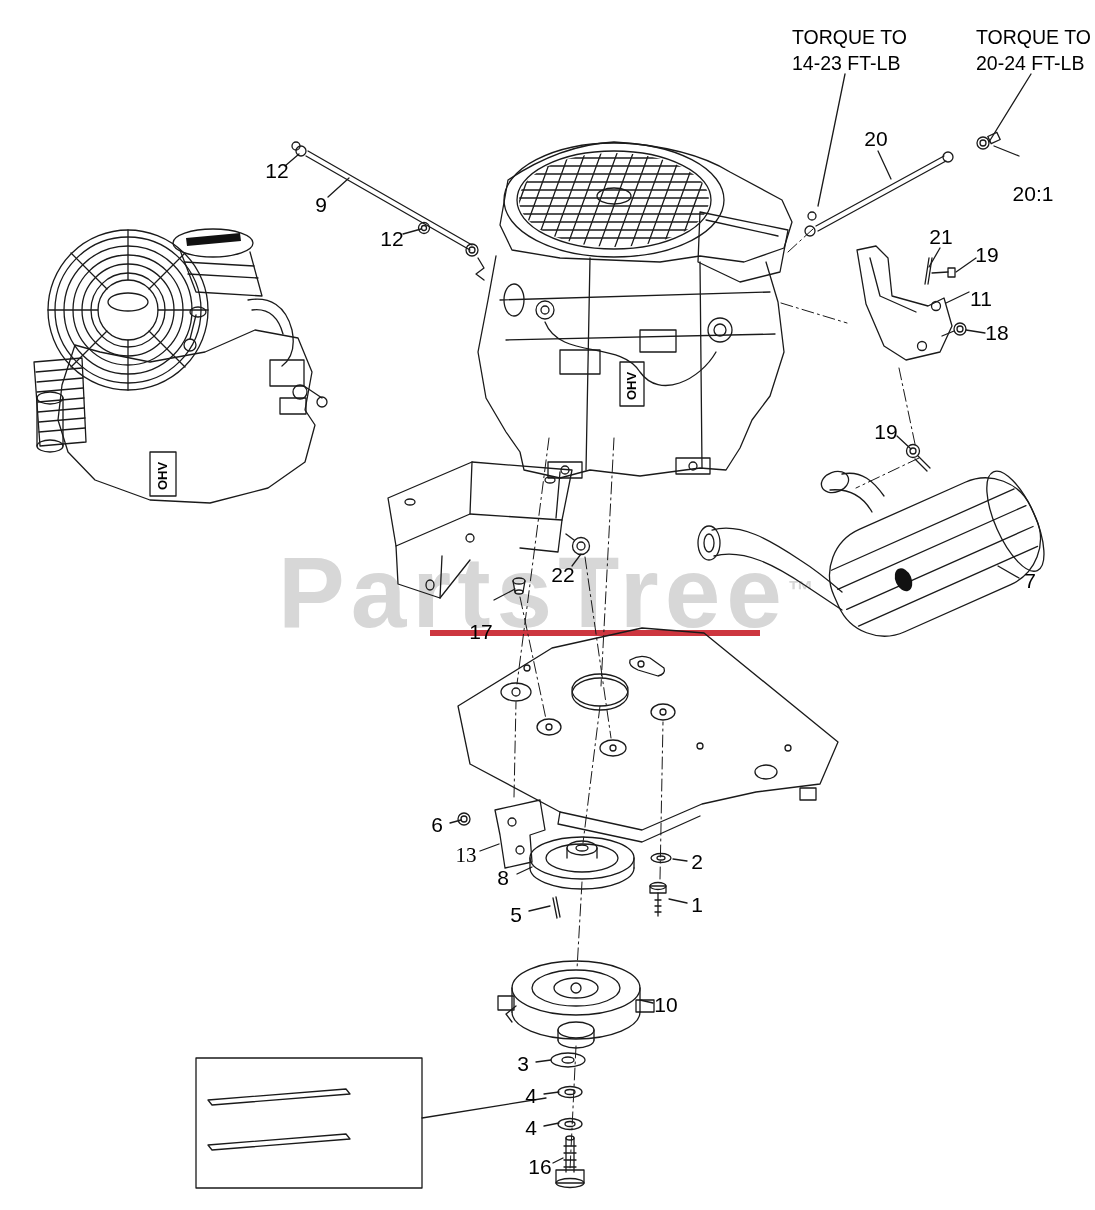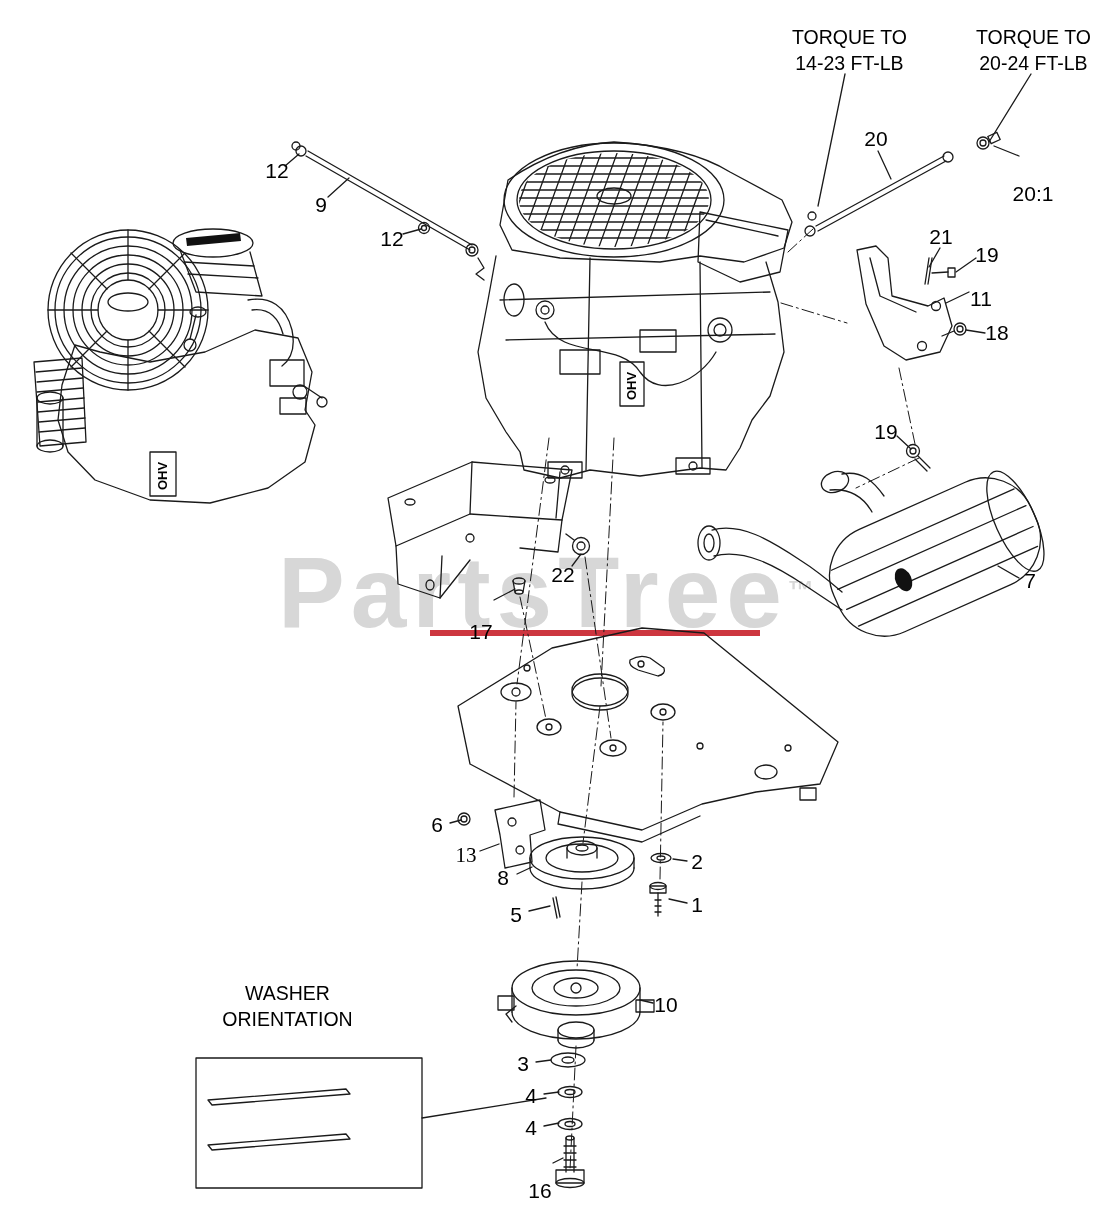--- a/index.html
+++ b/index.html
@@ -20,21 +20,21 @@
   svg.art *{stroke:#1a1a1a;fill:none;stroke-width:1.3;stroke-linecap:round;stroke-linejoin:round;}
   svg.art .fillDark{fill:#111;stroke:none;}
   svg.art .thin{stroke-width:1;}
   svg.art .cl{stroke-dasharray:12 4 2 4;stroke-width:1;}
   svg.art text{fill:#000;stroke:none;font-family:"Liberation Sans",sans-serif;font-size:13px;font-weight:bold;}
   
   .callout{
     position:absolute;z-index:3;transform:translate(-50%,-50%);
     font-size:21px;color:#000;white-space:nowrap;
   }
-  .anno{position:absolute;z-index:3;font-size:19.5px;line-height:1.35;color:#000;white-space:nowrap;text-align:center;}
+  .anno{position:absolute;z-index:3;font-size:19.5px;line-height:1.35;color:#000;white-space:nowrap;}
   .anno.center{text-align:center;}
 </style>
 </head>
 <body>
 
 <div class="stage">
 
   <div class="watermark">
     <span>PartsTree</span><sup class="tm">™</sup>
     <div class="wm-bar"></div>
@@ -393,24 +393,20 @@
 
   <div class="anno" style="left:792px;top:24px;">
     <div>TORQUE TO</div>
     <div>14-23 FT-LB</div>
   </div>
   <div class="anno" style="left:976px;top:24px;">
     <div>TORQUE TO</div>
     <div>20-24 FT-LB</div>
   </div>
 
-  <div class="anno center" style="left:200px;top:980px;width:175px;">
-    <div>WASHER</div>
-    <div>ORIENTATION</div>
-  </div>
 
   <div id="callouts">
       <div class="callout" style="left: 277px; top: 171px;">12</div>
       <div class="callout" style="left: 321px; top: 205px;">9</div>
       <div class="callout" style="left: 392px; top: 239px;">12</div>
       <div class="callout" style="left: 876px; top: 139px;">20</div>
       <div class="callout" style="left: 1033px; top: 158px; margin-top: 36px;">20:1</div>
       <div class="callout" style="left: 941px; top: 237px; text-align: center;">21</div>
       <div class="callout" style="left: 987px; top: 255px;">19</div>
       <div class="callout" style="left: 981px; top: 291px; margin-top: 8px;">11</div>
@@ -422,16 +418,16 @@
       <div class="callout" style="left: 437px; top: 825px;">6</div>
       <div class="callout" style="left: 466px; top: 855px; font-family: Liberation Serif, serif;">13</div>
       <div class="callout" style="left: 503px; top: 878px;">8</div>
       <div class="callout" style="left: 697px; top: 862px;">2</div>
       <div class="callout" style="left: 697px; top: 905px;">1</div>
       <div class="callout" style="left: 516px; top: 915px;">5</div>
       <div class="callout" style="left: 666px; top: 1005px;">10</div>
       <div class="callout" style="left: 523px; top: 1064px;">3</div>
       <div class="callout" style="left: 531px; top: 1096px;">4</div>
       <div class="callout" style="left: 531px; top: 1128px;">4</div>
-      <div class="callout" style="left: 540px; top: 1167px; margin-top: 24px;">16</div>
+      <div class="callout" style="left: 540px; top: 1167px;">16</div>
     </div>
 
 </div>
 
 </body></html>

